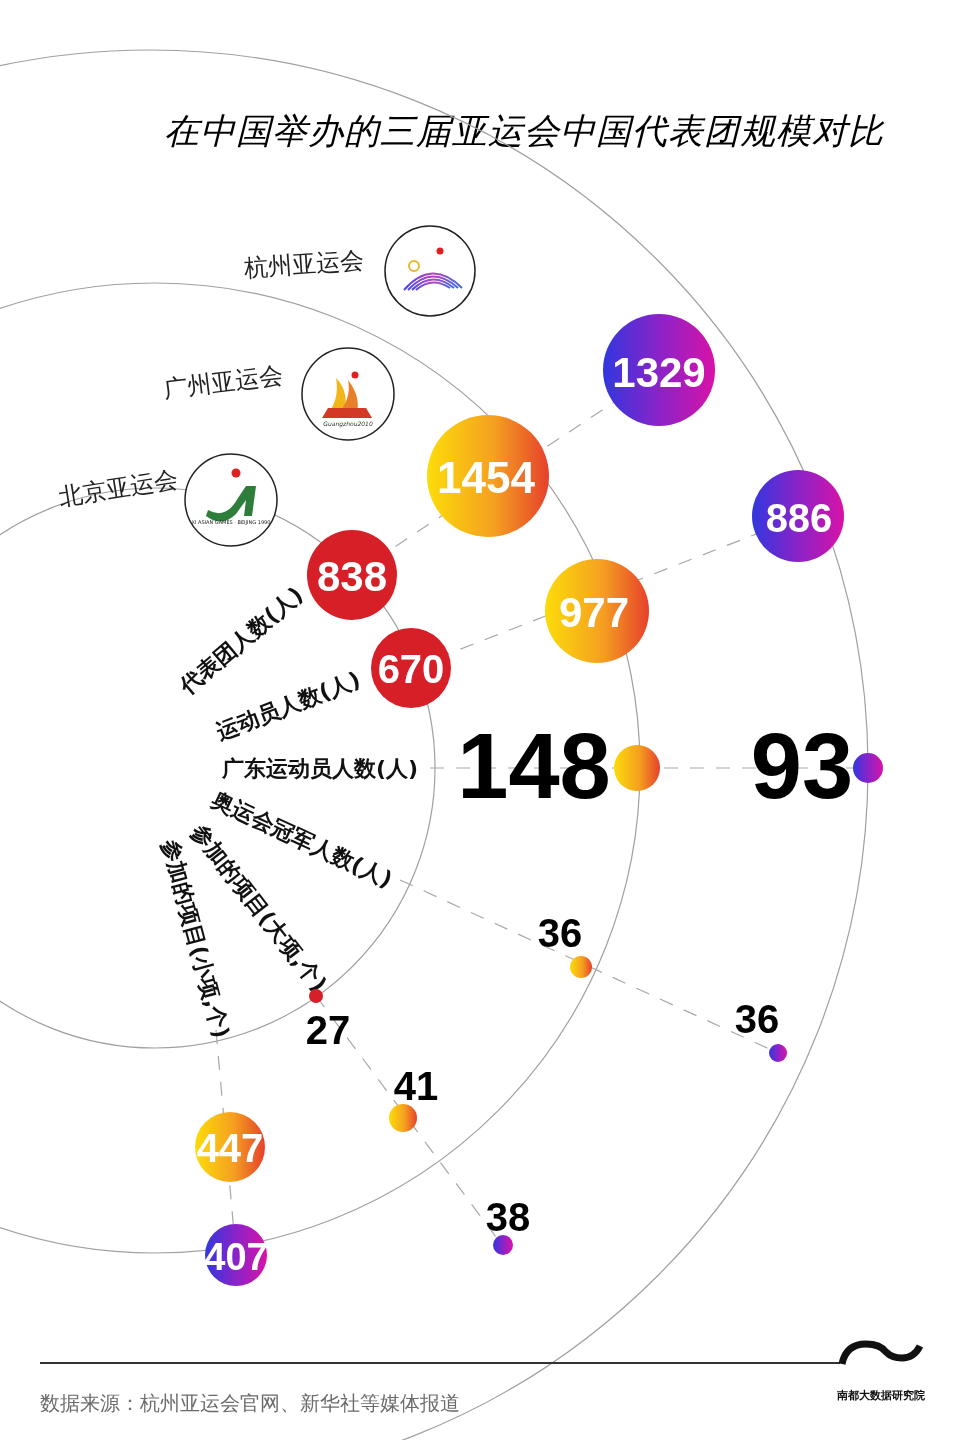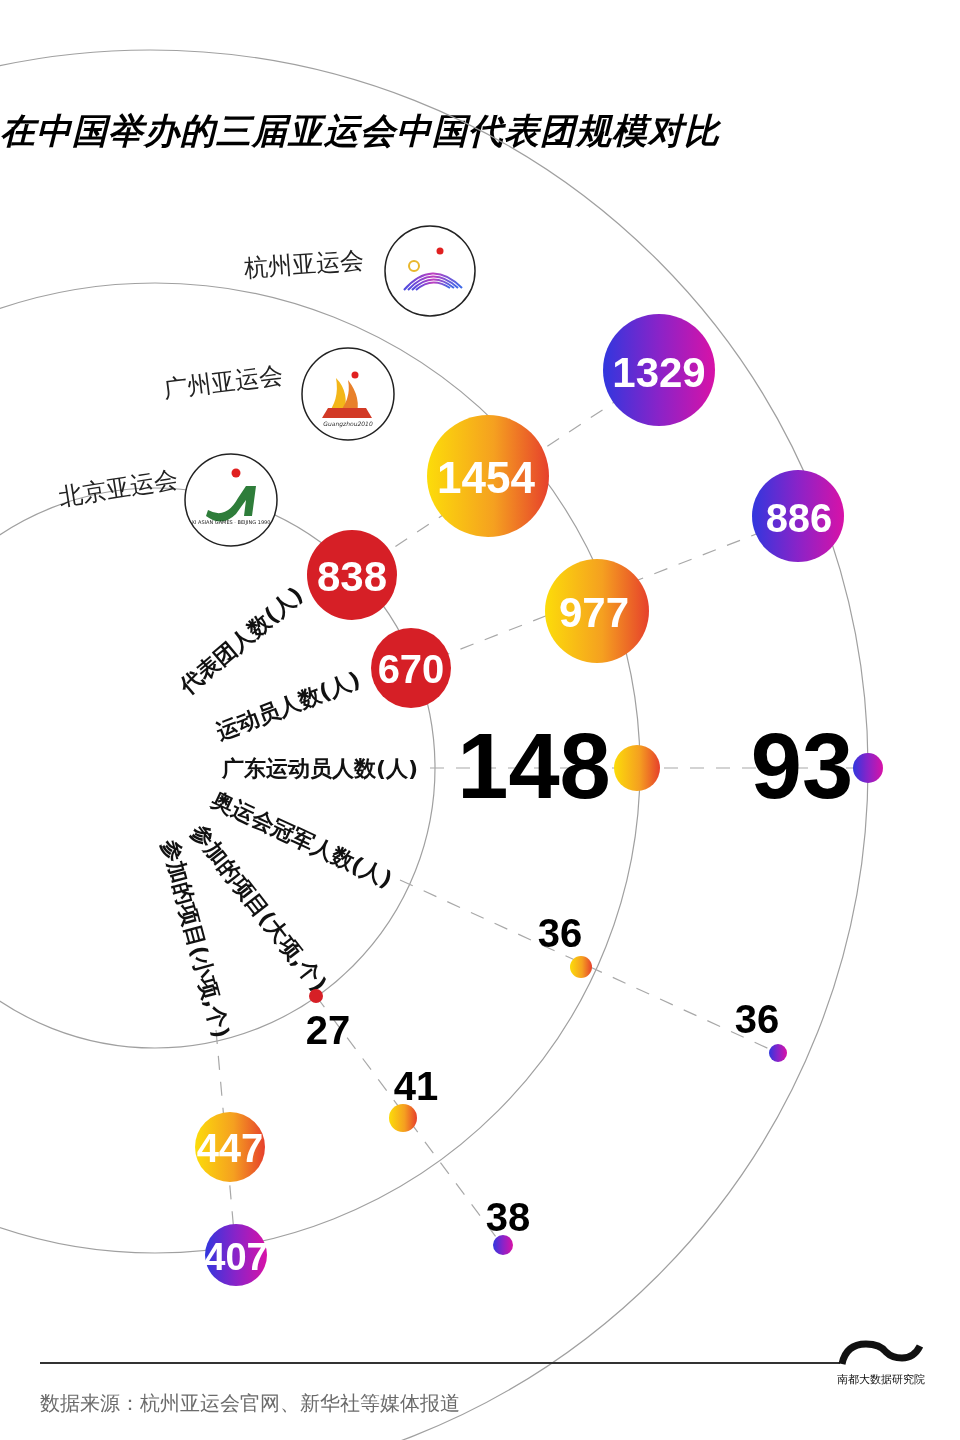--- a/index.html
+++ b/index.html
@@ -1,24 +1,24 @@
 <!DOCTYPE html>
 <html><head>
 <meta charset="utf-8">
 <style>
   html, body { margin:0; padding:0; background:#ffffff; }
   body { width:960px; height:1440px; position:relative; overflow:hidden;
          font-family:"DejaVu Sans", "Liberation Sans", sans-serif; }
-  .title { position:absolute; left:0; top:108px; width:884px; text-align:left;
-           font-size:35px; font-weight:bold; font-style:italic; color:#000; letter-spacing:1px; }
+  .title { position:absolute; left:0; top:108px; width:884px; text-align:right;
+           font-size:35px; font-weight:normal; font-style:italic; color:#000; letter-spacing:1px; }
   svg.chart { position:absolute; left:0; top:0; }
   .footer-line { position:absolute; left:40px; top:1362px; width:800px; height:2px; background:#333; }
   .source { position:absolute; left:40px; top:1368px; font-size:20px; color:#6b6b6b;margin-top:22px; }
   .brand { position:absolute; left:836px; top:1338px; width:90px; text-align:center; }
-  .brand-text { font-size:11px; font-weight:normal; color:#111; display:block; margin-top:0px; }
+  .brand-text { font-size:11px; font-weight:bold; color:#111; display:block; margin-top:16px; }
   .lbl-num { font-family:"Liberation Sans", "DejaVu Sans", sans-serif; font-weight:bold; }
 </style>
 </head>
 <body>
 
 <div class="title">在中国举办的三届亚运会中国代表团规模对比</div>
 
 <svg class="chart" width="960" height="1440" viewBox="0 0 960 1440">
   <defs>
     <linearGradient id="gzGrad" x1="0" y1="0" x2="1" y2="0">

